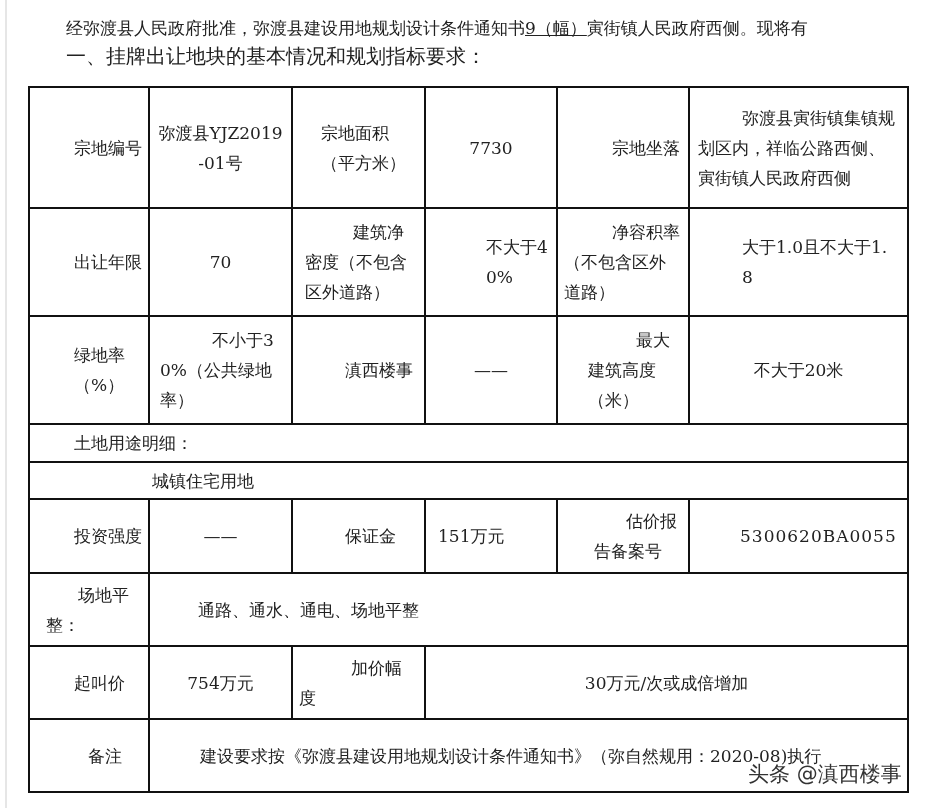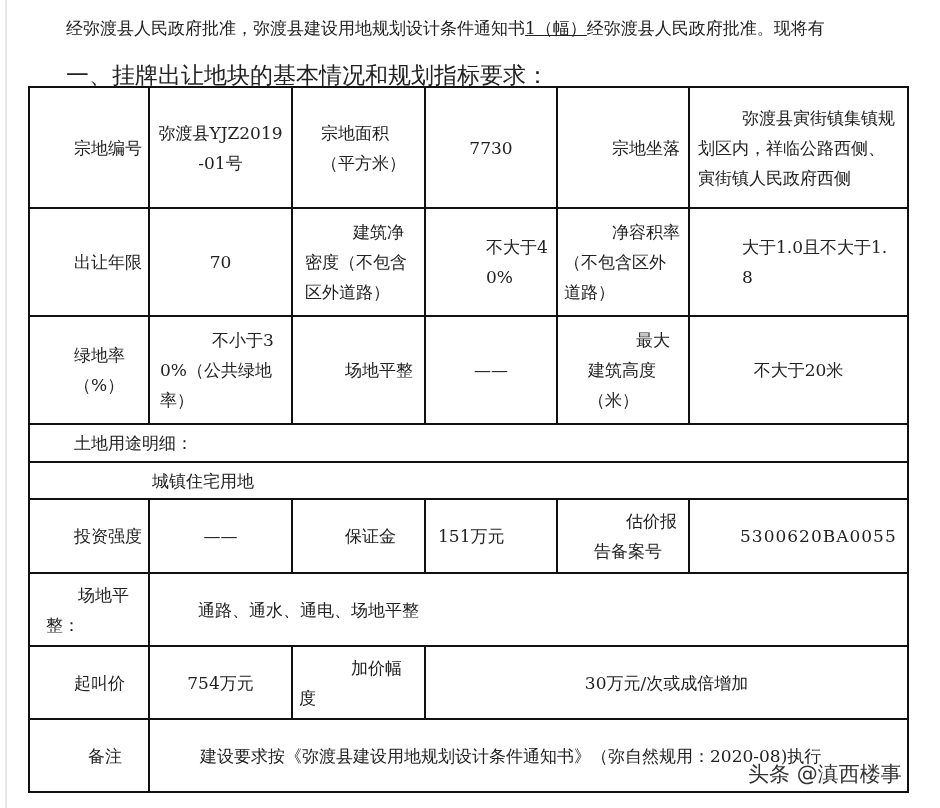--- a/index.html
+++ b/index.html
@@ -11,22 +11,22 @@
   }
   .left-strip {
     position:absolute; left:5px; top:0; width:2px; height:808px; background:#e6e6e6;
   }
   .para {
     position:absolute; left:66px; top:16px; white-space:nowrap;
     font-size:17px; line-height:24px; color:#222;
   }
   .para .u { text-decoration: underline; }
   .heading {
-    position:absolute; left:66px; top:64px; white-space:nowrap;
-    font-size:23px; line-height:24px; color:#222;font-family:Liberation Serif, serif;
+    position:absolute; left:66px; top:44px; white-space:nowrap;
+    font-size:20px; line-height:24px; color:#222;font-family:Liberation Serif, serif;
   }
   table.land {
     position:absolute; left:28px; top:86px;
     border-collapse:collapse; table-layout:fixed;
     width:879px;
     font-size:17px; color:#222;
   }
   table.land td {
     border:2px solid #111;
     padding:0 6px;
@@ -41,21 +41,21 @@
     font-family: "DejaVu Sans", "Liberation Sans", sans-serif;
     font-size:21px; color:#333; white-space:nowrap;
     text-shadow: 0 0 2px #fff, 0 0 2px #fff;
   }
 </style>
 </head>
 <body>
 
 <div class="left-strip"></div>
 
-<div class="para"><span>经弥渡县人民政府批准，弥渡县建设用地规划设计条件通知书</span><span class="u">1（幅）</span><span>经弥渡县人民政府批准。现将有</span></div>
+<div class="para"><span>经弥渡县人民政府批准，弥渡县建设用地规划设计条件通知书</span><span class="u">9（幅）</span><span>寅街镇人民政府西侧。现将有</span></div>
 
 <div class="heading">一、挂牌出让地块的基本情况和规划指标要求：</div>
 
 <table class="land">
   <colgroup>
     <col style="width:120px">
     <col style="width:143px">
     <col style="width:133px">
     <col style="width:132px">
     <col style="width:132px">
@@ -74,21 +74,21 @@
     <td style="padding-left:44px">出让年限</td>
     <td class="c">70</td>
     <td style="text-indent:48px;padding-left:12px">建筑净密度（不包含区外道路）</td>
     <td style="padding-left:60px;padding-right:2px;text-indent:0">不大于40%</td>
     <td style="text-indent:48px;padding-left:6px">净容积率（不包含区外道路）</td>
     <td style="padding-left:52px;padding-right:10px">大于1.0且不大于1.8</td>
   </tr>
   <tr style="height:108px">
     <td style="padding-left:44px;padding-right:0">绿地率（%）</td>
     <td style="text-indent:52px;padding-left:10px;padding-right:4px">不小于30%（公共绿地率）</td>
-    <td style="padding-left:52px">场地平整</td>
+    <td style="padding-left:52px">滇西楼事</td>
     <td class="c">——</td>
     <td style="text-indent:48px;padding-left:30px">最大建筑高度（米）</td>
     <td class="c">不大于20米</td>
   </tr>
   <tr style="height:38px">
     <td colspan="6" style="padding-left:44px">土地用途明细：</td>
   </tr>
   <tr style="height:37px">
     <td colspan="6" style="padding-left:122px">城镇住宅用地</td>
   </tr>

